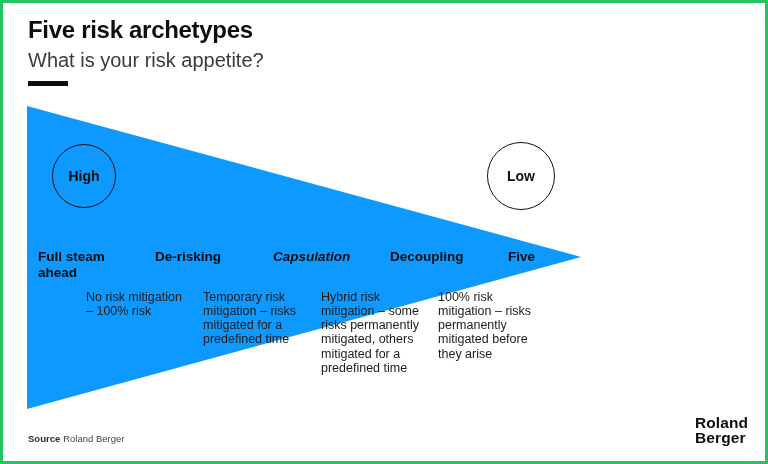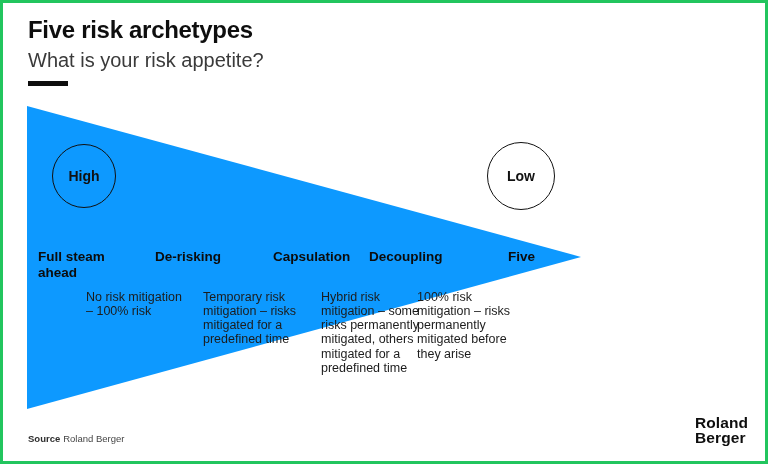--- a/index.html
+++ b/index.html
@@ -35,22 +35,22 @@
   .col-title {
     position:absolute; top:246px;
     font-size:13.5px; font-weight:700; line-height:1.18; color:#0c0c0c;
   }
   .col-desc {
     position:absolute; top:287px; width:106px;
     font-size:12.5px; font-weight:400; line-height:1.13; color:#1c1c1c;margin-left:48px;
   }
   .c1 { left:35px; }  .c1t { width:88px; }
   .c2 { left:152px; } .c2t { width:110px; }
-  .c3 { left:270px; } .c3t { width:110px; }
-  .c4 { left:366px; } .c4t { width:110px; }
+  .c3 { left:270px; } .c3t { width:110px;font-style:italic; }
+  .c4 { left:387px; } .c4t { width:110px; }
   .c5 { left:505px; } .c5t { width:70px; }
   .source {
     position:absolute; left:25px; top:430px;
     font-size:9.5px; color:#454545;
   }
   .source b { font-weight:700; color:#2e2e2e; margin-right:3px; }
   .logo {
     position:absolute; left:692px; top:412px;
     font-size:15.5px; font-weight:700; line-height:15px;
     letter-spacing:0.1px; color:#0e0e0e;

